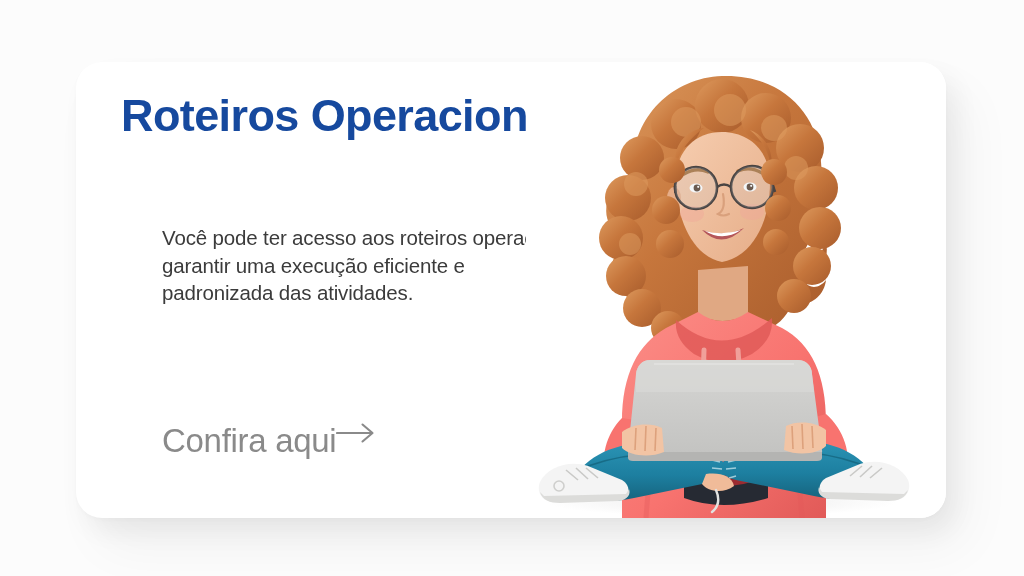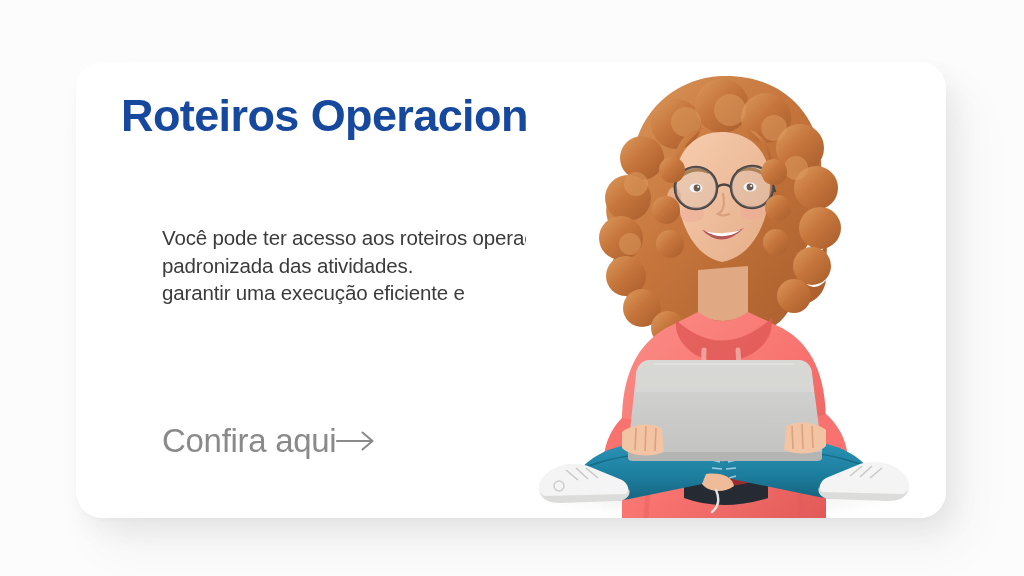--- a/index.html
+++ b/index.html
@@ -39,21 +39,21 @@
     position:absolute; left:41px; top:162px;
     width:520px;
     font-size:20.5px; line-height:27.5px;
     color:#3b3b3b;
     letter-spacing:-.15px;
   }
   .body-copy .ln { display:block; white-space:nowrap; }
 
   .cta {
     position:absolute; left:41px; top:360px;
-    display:flex; align-items:center; gap:0;
+    display:flex; align-items:flex-start; gap:0;
     font-size:33px; color:#8a8a8a;
     letter-spacing:-.3px;
     cursor:pointer; user-select:none;
   }
   .cta .arrow { display:block; line-height:0; }
 
   
   .photo {
     position:absolute; right:0; top:0;
     width:420px; height:456px;
@@ -67,22 +67,22 @@
 <div id="stage">
 
   <div class="card">
 
     <div class="text-col">
 
       <div class="headline">Roteiros Operacionais</div>
 
       <div class="body-copy">
         <span class="ln">Você pode ter acesso aos roteiros operacionais.</span>
+        <span class="ln">garantir uma execução eficiente e</span>
         <span class="ln">padronizada das atividades.</span>
-        <span class="ln">garantir uma execução eficiente e</span>
       </div>
 
       <div class="cta">
         <span>Confira aqui</span>
         <span class="arrow">
           <svg width="40" height="22" viewBox="0 0 40 22" aria-hidden="true">
             <path d="M1 11 H36" stroke="#8a8a8a" stroke-width="2.1" stroke-linecap="round" fill="none"></path>
             <path d="M26.5 2.5 L36.5 11 L26.5 19.5" stroke="#8a8a8a" stroke-width="2.1" stroke-linecap="round" stroke-linejoin="round" fill="none"></path>
           </svg>
         </span>

